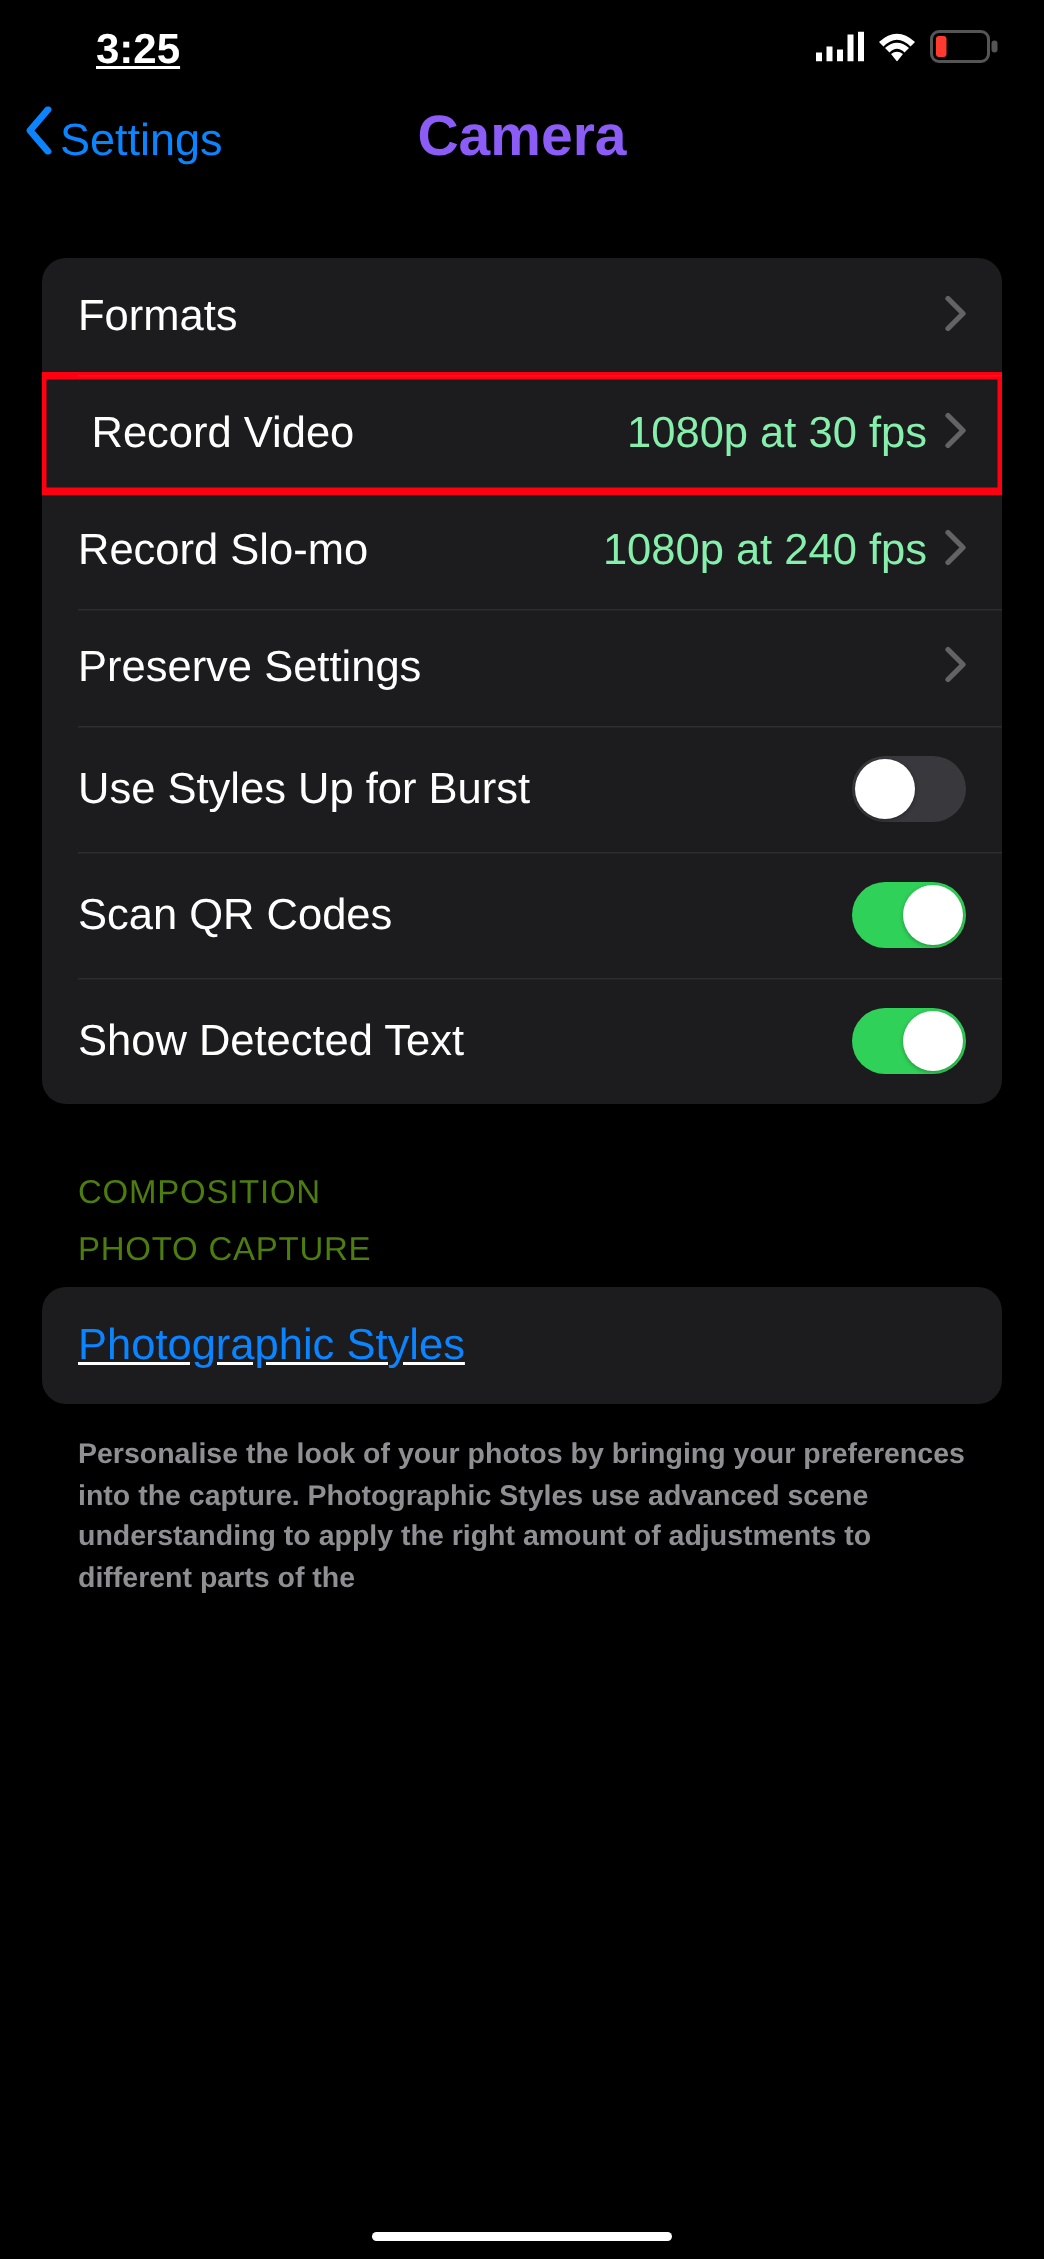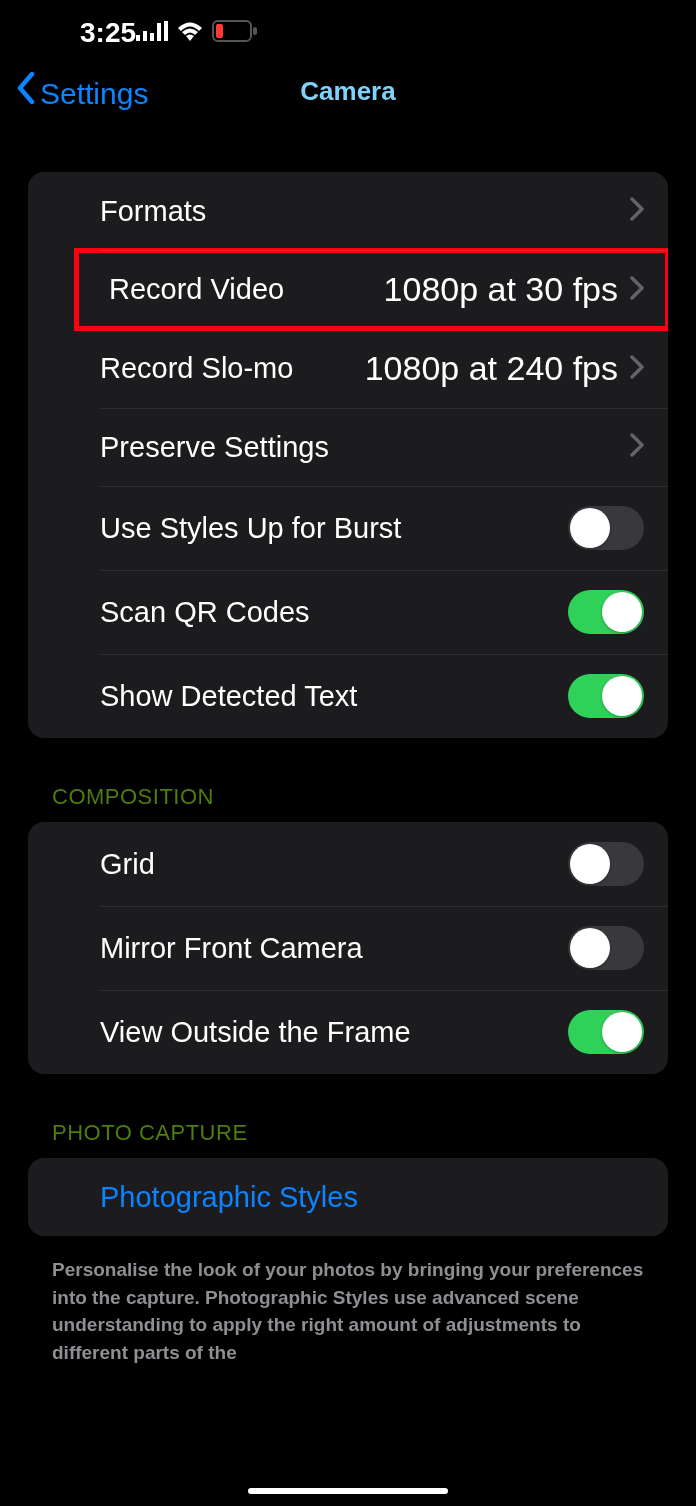--- a/index.html
+++ b/index.html
@@ -12,24 +12,25 @@
     body {
       width: 696px;
       height: 1506px;
       background: #000;
       color: #fff;
       overflow: hidden;
       position: relative;
     }
     .status-bar {
       display: flex;
-      justify-content: flex-start;
-      align-items: center;
-      padding: 16px 30px 10px 30px;
+      justify-content: space-between;
+      align-items: center;
+      padding: 16px 30px 10px 14px;
       height: 60px;
+      text-decoration: underline;
     }
     .status-time {
       font-size: 28px;
       font-weight: 600;
       padding-left: 50px;
     }
     .status-icons {
       display: flex;
       align-items: center;
       gap: 8px;
@@ -49,41 +50,40 @@
       font-weight: 400;
     }
     .chevron-left {
       display: inline-block;
       margin-right: 4px;
     }
     .nav-title {
       position: absolute;
       left: 50%;
       transform: translateX(-50%);
-      font-size: 26px;
+      font-size: 38px;
       font-weight: 600;
-      color: #7dd3fc;
+      color: #8b5cf6;
     }
     .content {
       padding: 40px 28px 0 28px;
     }
     .group {
       background: #1c1c1e;
       border-radius: 16px;
       overflow: hidden;
       margin-bottom: 46px;
     }
     .row {
       display: flex;
       align-items: center;
       justify-content: space-between;
       padding: 20px 24px;
       min-height: 78px;
       position: relative;
-      margin-left: 48px;
     }
     .row + .row::before {
       content: "";
       position: absolute;
       top: 0;
       left: 24px;
       right: 0;
       height: 1px;
       background: rgba(255,255,255,0.08);
     }
@@ -91,22 +91,22 @@
       font-size: 29px;
       font-weight: 400;
       color: #fff;
     }
     .row-right {
       display: flex;
       align-items: center;
       gap: 12px;
     }
     .row-value {
-      font-size: 34px;
-      color: #ffffff;
+      font-size: 29px;
+      color: #86efac;
     }
     .chevron-right {
       color: #636366;
       flex-shrink: 0;
     }
     .toggle {
       width: 76px;
       height: 44px;
       border-radius: 22px;
       position: relative;
@@ -137,21 +137,21 @@
       z-index: 5;
       padding-left: 33px;
     }
     .section-header {
       font-size: 22px;
       color: #4d7c0f;
       letter-spacing: 0.5px;
       padding: 0 24px 12px 24px;
       text-transform: uppercase;
     }
-    .group.tight { margin-bottom: 20px; }
+    .group.tight { margin-bottom: 20px; text-decoration: underline; }
     .link-row .row-label {
       color: #0b84ff;
     }
     .footer-text {
       font-size: 19px;
       color: #8e8e93;
       line-height: 1.45;
       padding: 0 24px;
       font-weight: bold;
     }
@@ -271,38 +271,20 @@
 
     <div class="row">
       <div class="row-label">Show Detected Text</div>
       <div class="toggle on"></div>
     </div>
 
   </div>
 
   <div class="section-header">Composition</div>
 
-  <div class="group">
-
-    <div class="row">
-      <div class="row-label">Grid</div>
-      <div class="toggle off"></div>
-    </div>
-
-    <div class="row">
-      <div class="row-label">Mirror Front Camera</div>
-      <div class="toggle off"></div>
-    </div>
-
-    <div class="row">
-      <div class="row-label">View Outside the Frame</div>
-      <div class="toggle on"></div>
-    </div>
-
-  </div>
 
   <div class="section-header">Photo Capture</div>
 
   <div class="group tight">
     <div class="row link-row">
       <div class="row-label">Photographic Styles</div>
     </div>
   </div>
 
   <div class="footer-text">Personalise the look of your photos by bringing your preferences into the capture. Photographic Styles use advanced scene understanding to apply the right amount of adjustments to different parts of the</div>

